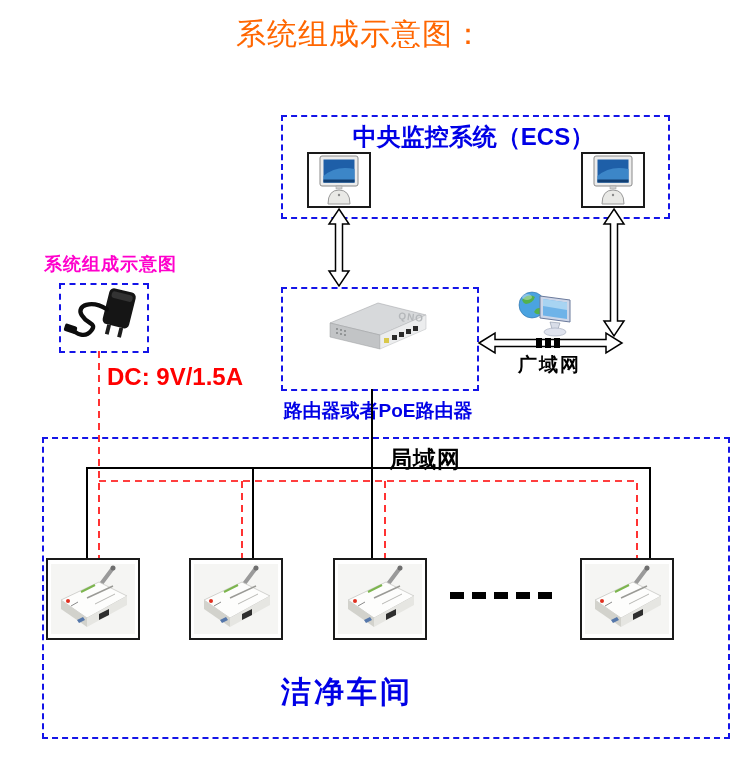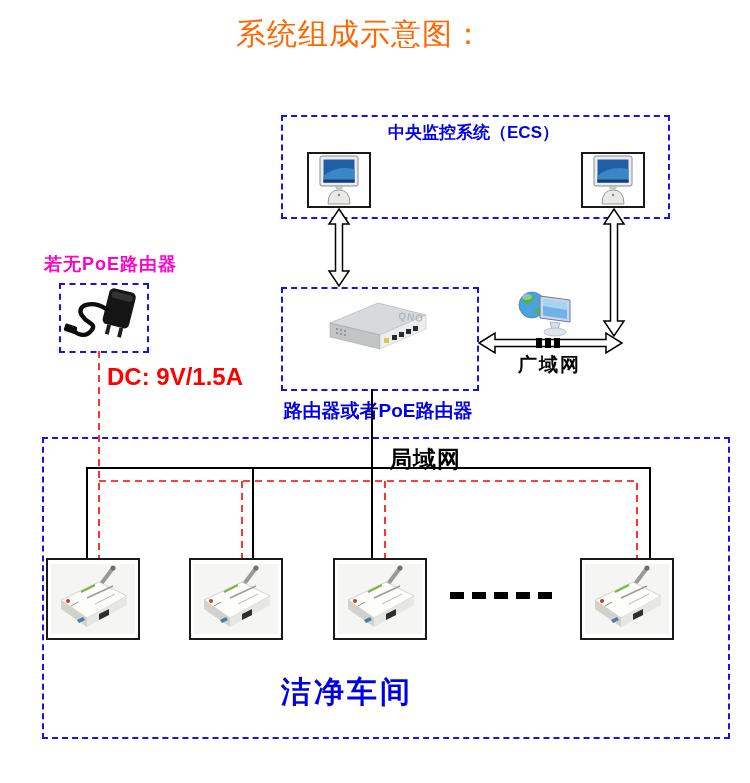--- a/index.html
+++ b/index.html
@@ -11,21 +11,21 @@
   .title{
     left:230px;top:14px;font-size:30px;font-weight:normal;
     color:var(--title-orange,#ff6600);letter-spacing:1px;white-space:nowrap;margin-left:6px;
   }
   .dashed-box{border:2px dashed var(--border-blue,#1414e8);}
   .ecs-box{left:281px;top:115px;width:385px;height:100px;}
   .router-box{left:281px;top:287px;width:194px;height:100px;}
   .adapter-box{left:59px;top:283px;width:86px;height:66px;}
   .lan-box{left:42px;top:437px;width:684px;height:298px;}
   .blue-label{color:var(--label-blue,#0000e6);font-weight:bold;white-space:nowrap;}
-  .ecs-label{left:281px;top:121px;width:385px;text-align:center;font-size:17px;}
+  .ecs-label{left:281px;top:121px;width:385px;text-align:center;font-size:24px;}
   .router-label{left:281px;top:358px;width:194px;text-align:center;font-size:19px;margin-top:40px;}
   .workshop-label{left:281px;top:672px;font-size:30px;letter-spacing:3px;}
   .black-label{color:#000;font-weight:bold;white-space:nowrap;}
   .wan-label{left:518px;top:352px;font-size:19px;letter-spacing:2px;}
   .lan-label{left:389px;top:444px;font-size:23px;letter-spacing:1px;}
   .adapter-note{left:44px;top:252px;font-size:18px;font-weight:bold;
     color:var(--magenta,#ff00cc);letter-spacing:1px;white-space:nowrap;}
   .dc-label{left:107px;top:363px;font-size:24px;font-weight:bold;
     color:var(--red,#ff0000);font-family:Liberation Sans, sans-serif;white-space:nowrap;}
   .solid-box{border:2px solid #1a1a1a;background:#fff;display:flex;
@@ -46,21 +46,21 @@
 
   <div class="abs title">系统组成示意图：</div>
 
   <div class="abs dashed-box ecs-box"></div>
   <div class="abs blue-label ecs-label">中央监控系统（ECS）</div>
 
   <div class="abs dashed-box router-box"></div>
   <div class="abs blue-label router-label">路由器或者PoE路由器</div>
 
   <div class="abs dashed-box adapter-box"></div>
-  <div class="abs adapter-note">若无PoE路由器</div>
+  <div class="abs adapter-note">系统组成示意图</div>
   <div class="abs dc-label">DC: 9V/1.5A</div>
 
   <div class="abs dashed-box lan-box"></div>
   <div class="abs black-label lan-label">局域网</div>
   <div class="abs blue-label workshop-label">洁净车间</div>
 
   <div class="abs black-label wan-label">广域网</div>
 
   <svg class="abs overlay" width="750" height="783" viewBox="0 0 750 783">
 

